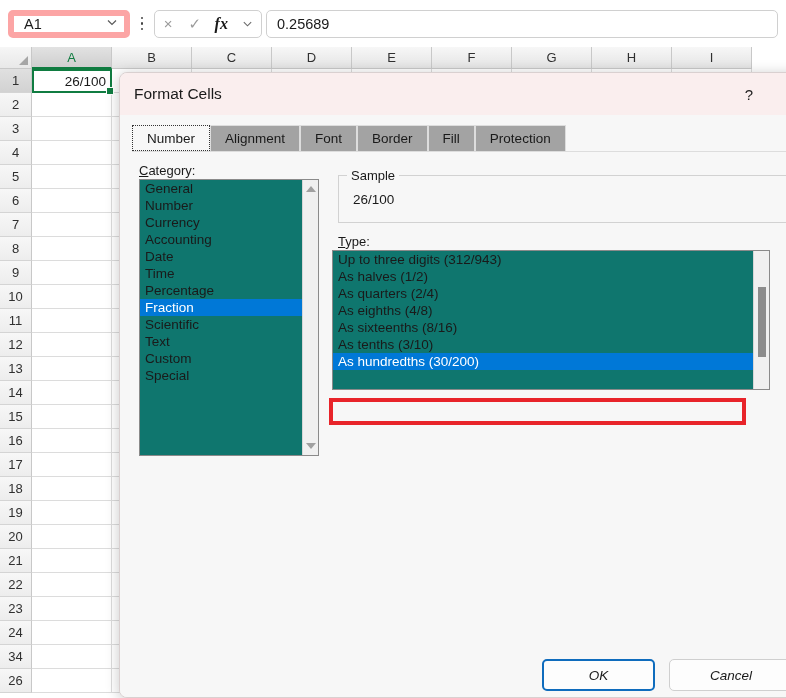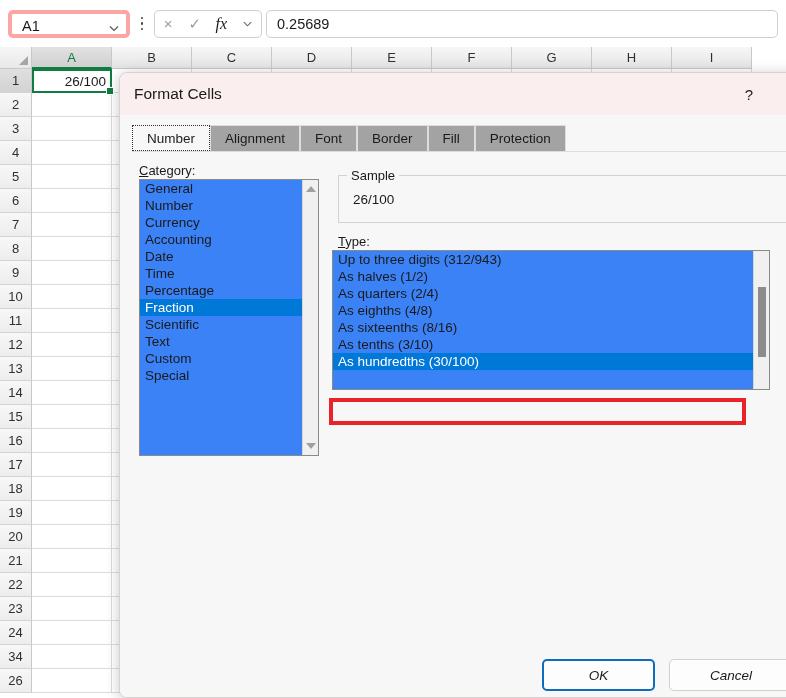--- a/index.html
+++ b/index.html
@@ -26,25 +26,25 @@
     width: 786px; height: 47px;
     background: #ffffff;
     display: flex;
     align-items: center;
   }
 
   .name-box {
     margin-left: 8px;
     width: 122px;
     height: 28px;
-    border: 4px solid #fca5a5;
+    border: 6px solid #fca5a5;
     border-radius: 5px;
     background: #ffffff;
     display: flex;
-    align-items: flex-end;
+    align-items: flex-start;
     box-sizing: border-box;
   }
   .name-box-text {
     flex: 1;
     padding-left: 10px;
     font-size: 14.5px;
     color: #1a1a1a;
     letter-spacing: .2px;
   }
   .name-box-chevron {
@@ -90,21 +90,21 @@
     line-height: 1;
     display: flex;
     align-items: center;
     justify-content: center;
     width: 22px; height: 22px;
   }
   .fx-ico.fx-fn {
     color: #1a1a1a;
     font-family: "Liberation Serif", serif;
     font-style: italic;
-    font-weight: normal;
+    font-weight: bold;
     font-size: 16px;
   }
   .fx-ico.small-chev { font-size: 12px; color: #6a6a6a; }
 
   .formula-input {
     margin-left: 4px;
     flex: 1;
     height: 28px;
     margin-right: 8px;
     border: 1px solid #d0d0d0;
@@ -314,21 +314,21 @@
     font-size: 13px;
     color: #1a1a1a;
   }
   .field-label .acc {
     text-decoration: underline;
   }
 
   
   .listbox {
     position: absolute;
-    background: #3b82f6;
+    background: #0f766e;
     border: 1px solid #8a8a8a;
     box-sizing: border-box;
     overflow: hidden;
   }
   .lb-item {
     height: 17px;
     line-height: 17px;
     padding-left: 5px;
     font-size: 13.5px;
     color: #1a1a1a;
@@ -852,21 +852,21 @@
       </div>
 
       <div class="listbox" style="left:212px; top:135px; width:438px; height:140px;padding-left:6px;">
         <div id="type-items" style="position:absolute; left:0; top:0; right:16px;">
             <div class="lb-item">Up to three digits (312/943)</div>
             <div class="lb-item">As halves (1/2)</div>
             <div class="lb-item">As quarters (2/4)</div>
             <div class="lb-item">As eighths (4/8)</div>
             <div class="lb-item">As sixteenths (8/16)</div>
             <div class="lb-item">As tenths (3/10)</div>
-            <div class="lb-item sel">As hundredths (30/100)</div>
+            <div class="lb-item sel">As hundredths (30/200)</div>
           </div>
         <div class="vscroll">
           <div class="sb-thumb" style="top:36px; height:70px;"></div>
         </div>
       </div>
 
       <div class="red-box" style="left:209px; top:283px; width:417px; height:27px;"></div>
 
       <div class="dlg-btn primary" style="left:422px; top:544px; width:113px;">OK</div>
       <div class="dlg-btn" style="left:549px; top:544px; width:124px;">Cancel</div>

